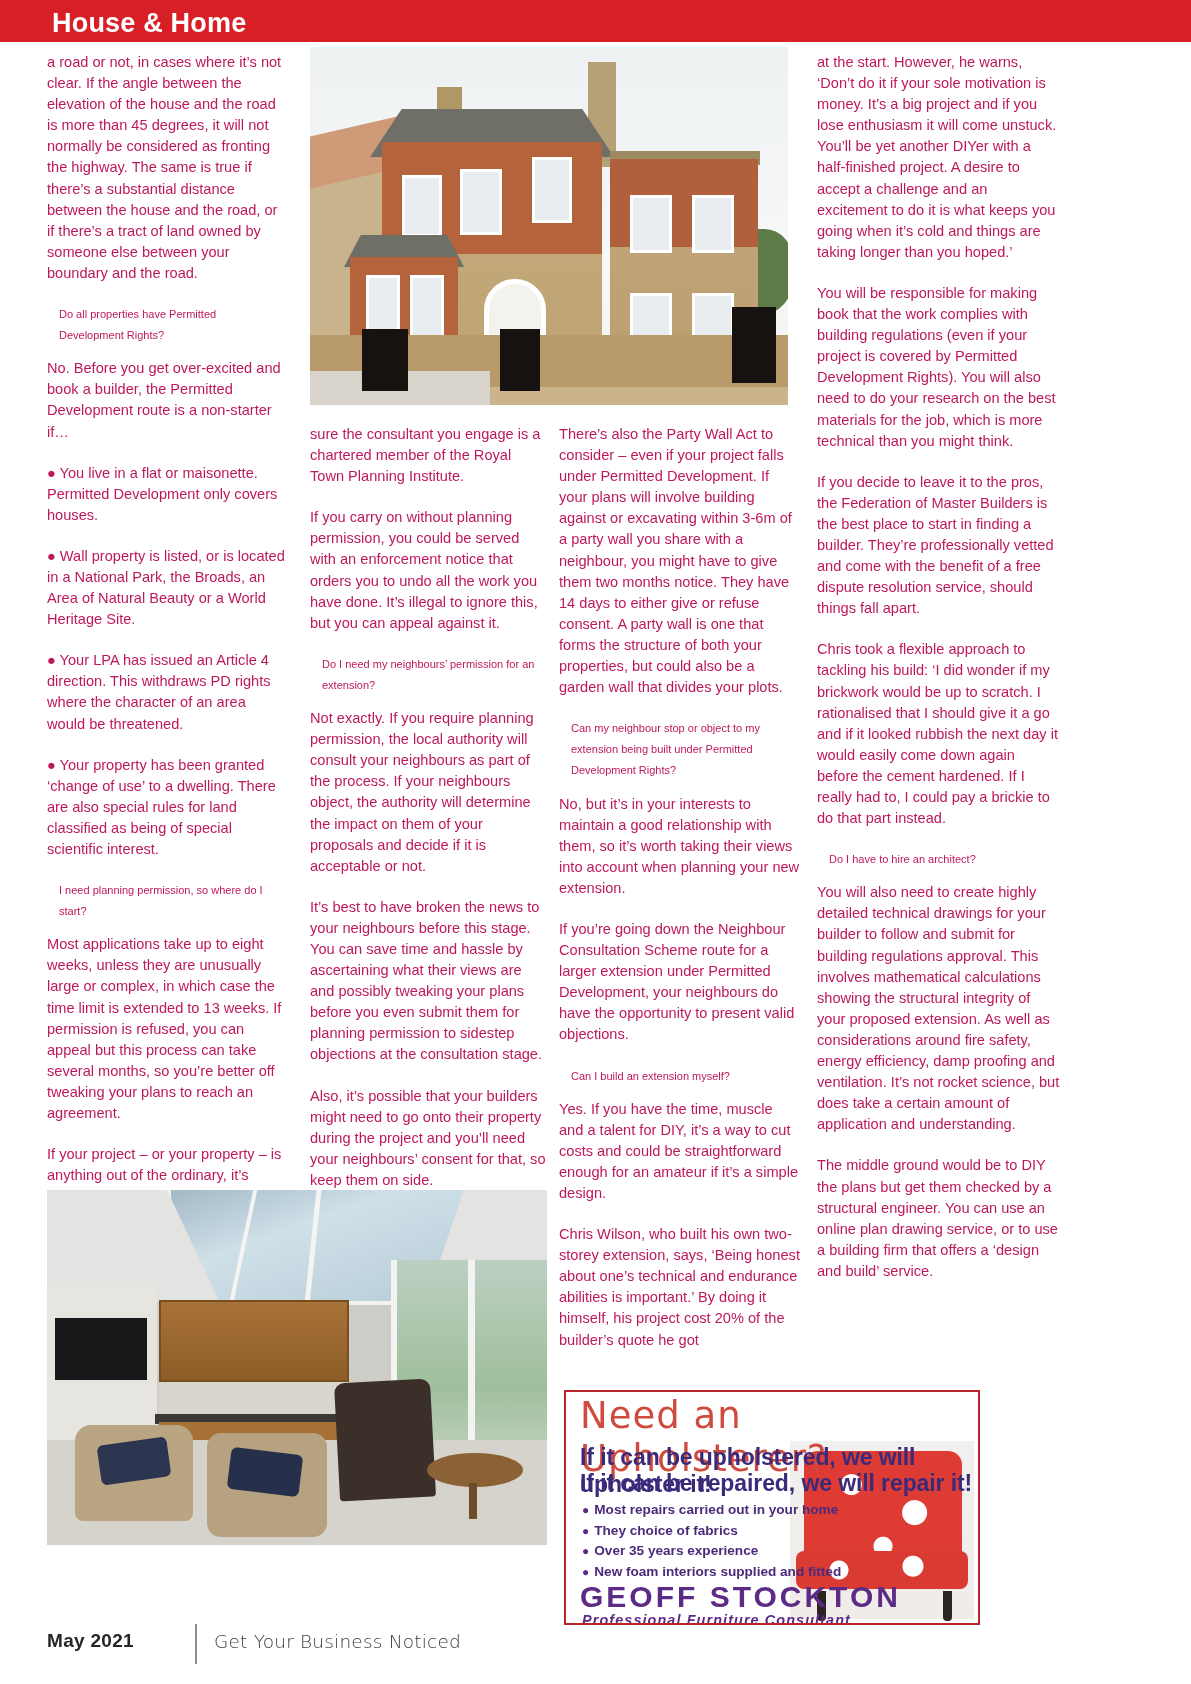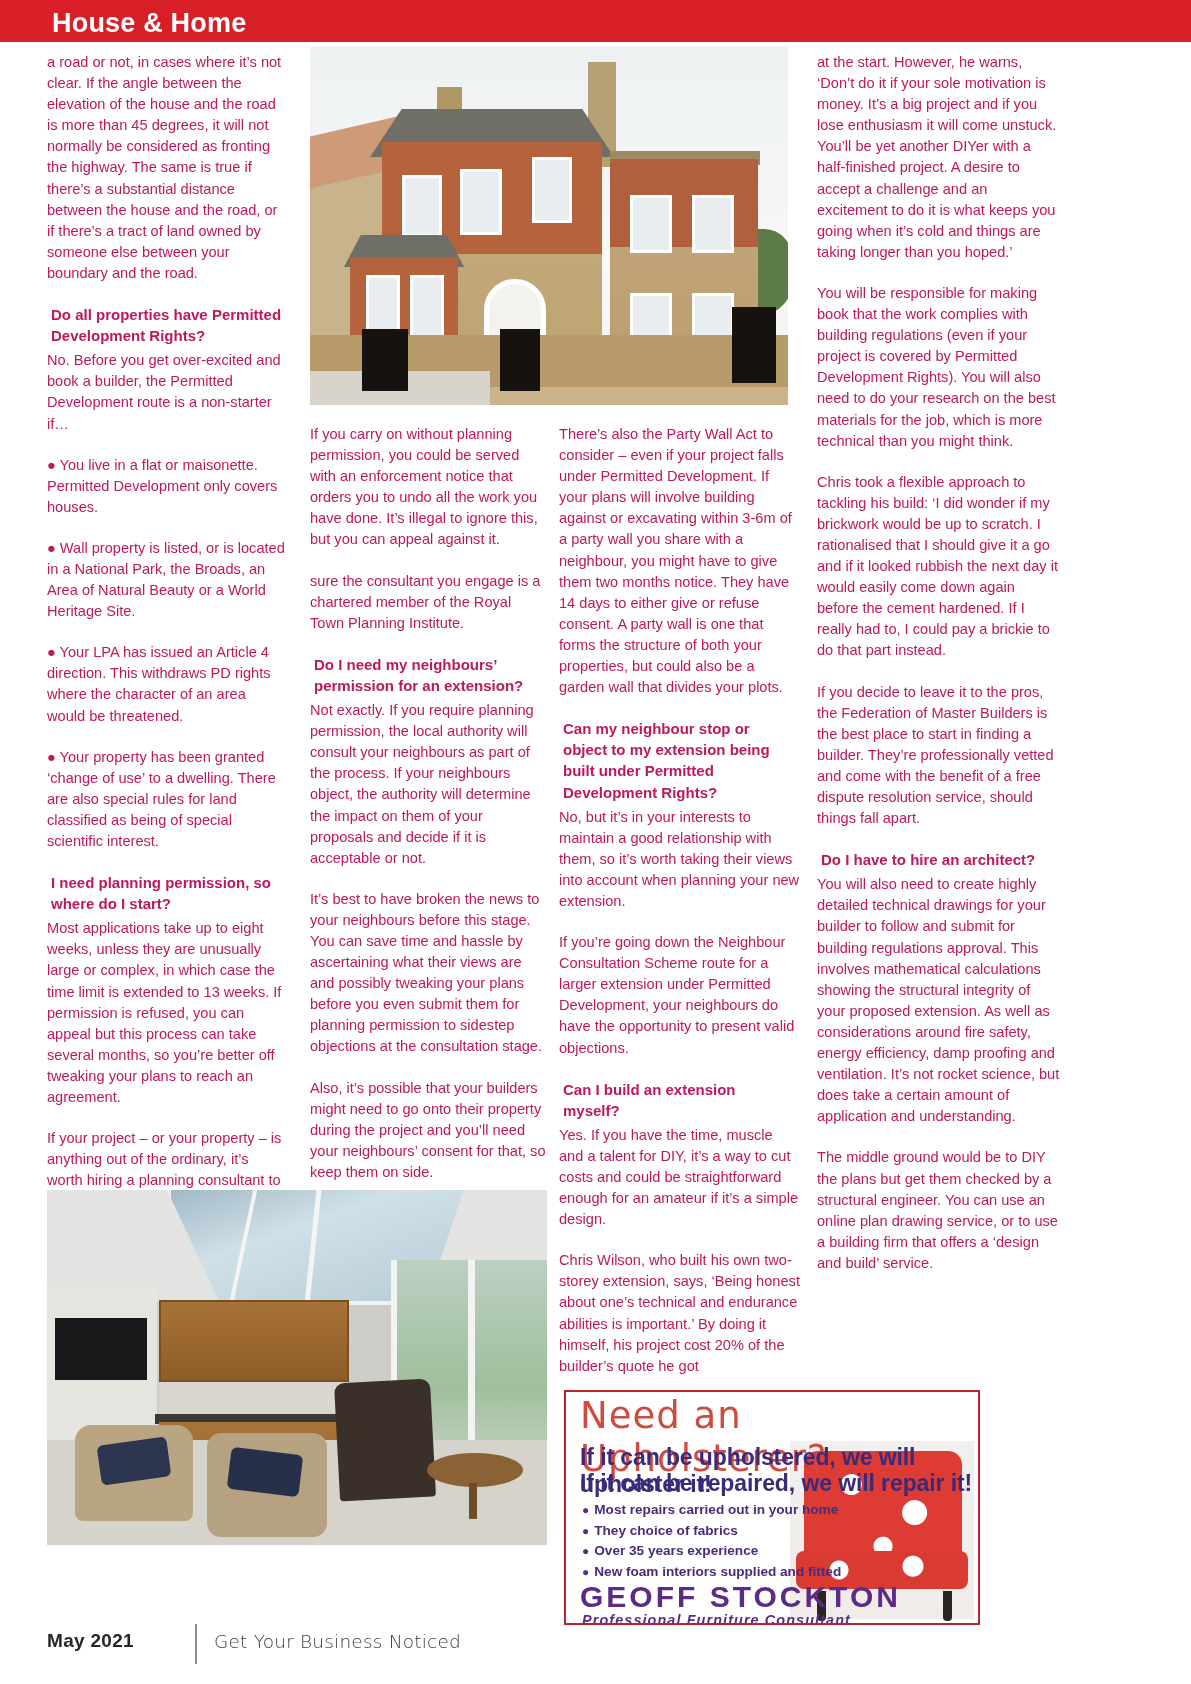--- a/index.html
+++ b/index.html
@@ -36,24 +36,24 @@
   .col {
     position: absolute;
     font-size: 14.6px;
     line-height: 21.1px;
     color: #be185d;
     text-align: left;
   }
   .col p { margin: 0 0 20px 0; }
   .col p:last-child { margin-bottom: 0; }
   .col h3 {
-    margin: 4px;
-    font-size: 15px;
+    margin: 12px;
+    font-size: 11px;
     line-height: 21.1px;
-    font-weight: bold;
+    font-weight: normal;
   }
   .bullet-para { text-indent: 0; }
 
   #col1 { left: 47px;  top: 52px;  width: 239px; }
   #col2 { left: 310px; top: 424px; width: 238px; }
   #col3 { left: 559px; top: 424px; width: 241px; }
   #col4 { left: 817px; top: 52px;  width: 243px; }
 
   
   .photo-house {
@@ -264,43 +264,43 @@
   <p class="bullet-para">● You live in a flat or maisonette. Permitted Development only covers houses.</p>
   <p class="bullet-para">● Wall property is listed, or is located in a National Park, the Broads, an Area of Natural Beauty or a World Heritage Site.</p>
   <p class="bullet-para">● Your LPA has issued an Article 4 direction. This withdraws PD rights where the character of an area would be threatened.</p>
   <p class="bullet-para">● Your property has been granted ‘change of use’ to a dwelling. There are also special rules for land classified as being of special scientific interest.</p>
   <h3>I need planning permission, so where do I start?</h3>
   <p>Most applications take up to eight weeks, unless they are unusually large or complex, in which case the time limit is extended to 13 weeks. If permission is refused, you can appeal but this process can take several months, so you’re better off tweaking your plans to reach an agreement.</p>
   <p>If your project – or your property – is anything out of the ordinary, it’s worth hiring a planning consultant to navigate the permission minefield for you and expedite reaching an agreement to keep your project on track. Just make</p>
 </div>
 
 <div class="col" id="col2">
+  <p>sure the consultant you engage is a chartered member of the Royal Town Planning Institute.</p>
   <p>If you carry on without planning permission, you could be served with an enforcement notice that orders you to undo all the work you have done. It’s illegal to ignore this, but you can appeal against it.</p>
-  <p>sure the consultant you engage is a chartered member of the Royal Town Planning Institute.</p>
   <h3>Do I need my neighbours’ permission for an extension?</h3>
   <p>Not exactly. If you require planning permission, the local authority will consult your neighbours as part of the process. If your neighbours object, the authority will determine the impact on them of your proposals and decide if it is acceptable or not.</p>
   <p>It’s best to have broken the news to your neighbours before this stage. You can save time and hassle by ascertaining what their views are and possibly tweaking your plans before you even submit them for planning permission to sidestep objections at the consultation stage.</p>
   <p>Also, it’s possible that your builders might need to go onto their property during the project and you’ll need your neighbours’ consent for that, so keep them on side.</p>
 </div>
 
 <div class="col" id="col3">
   <p>There’s also the Party Wall Act to consider – even if your project falls under Permitted Development. If your plans will involve building against or excavating within 3-6m of a party wall you share with a neighbour, you might have to give them two months notice. They have 14 days to either give or refuse consent. A party wall is one that forms the structure of both your properties, but could also be a garden wall that divides your plots.</p>
   <h3>Can my neighbour stop or object to my extension being built under Permitted Development Rights?</h3>
   <p>No, but it’s in your interests to maintain a good relationship with them, so it’s worth taking their views into account when planning your new extension.</p>
   <p>If you’re going down the Neighbour Consultation Scheme route for a larger extension under Permitted Development, your neighbours do have the opportunity to present valid objections.</p>
   <h3>Can I build an extension myself?</h3>
   <p>Yes. If you have the time, muscle and a talent for DIY, it’s a way to cut costs and could be straightforward enough for an amateur if it’s a simple design.</p>
   <p>Chris Wilson, who built his own two-storey extension, says, ‘Being honest about one’s technical and endurance abilities is important.’ By doing it himself, his project cost 20% of the builder’s quote he got</p>
 </div>
 
 <div class="col" id="col4">
   <p>at the start. However, he warns, ‘Don’t do it if your sole motivation is money. It’s a big project and if you lose enthusiasm it will come unstuck. You’ll be yet another DIYer with a half-finished project. A desire to accept a challenge and an excitement to do it is what keeps you going when it’s cold and things are taking longer than you hoped.’</p>
   <p>You will be responsible for making book that the work complies with building regulations (even if your project is covered by Permitted Development Rights). You will also need to do your research on the best materials for the job, which is more technical than you might think.</p>
+  <p>If you decide to leave it to the pros, the Federation of Master Builders is the best place to start in finding a builder. They’re professionally vetted and come with the benefit of a free dispute resolution service, should things fall apart.</p>
   <p>Chris took a flexible approach to tackling his build: ‘I did wonder if my brickwork would be up to scratch. I rationalised that I should give it a go and if it looked rubbish the next day it would easily come down again before the cement hardened. If I really had to, I could pay a brickie to do that part instead.</p>
-  <p>If you decide to leave it to the pros, the Federation of Master Builders is the best place to start in finding a builder. They’re professionally vetted and come with the benefit of a free dispute resolution service, should things fall apart.</p>
   <h3>Do I have to hire an architect?</h3>
   <p>You will also need to create highly detailed technical drawings for your builder to follow and submit for building regulations approval. This involves mathematical calculations showing the structural integrity of your proposed extension. As well as considerations around fire safety, energy efficiency, damp proofing and ventilation. It’s not rocket science, but does take a certain amount of application and understanding.</p>
   <p>The middle ground would be to DIY the plans but get them checked by a structural engineer. You can use an online plan drawing service, or to use a building firm that offers a ‘design and build’ service.</p>
 </div>
 
 <div class="photo-kitchen">
   <div class="k-ceiling"></div>
   <div class="k-lantern"></div>
   <div class="k-lanbar1"></div>
   <div class="k-wall-l"></div>

